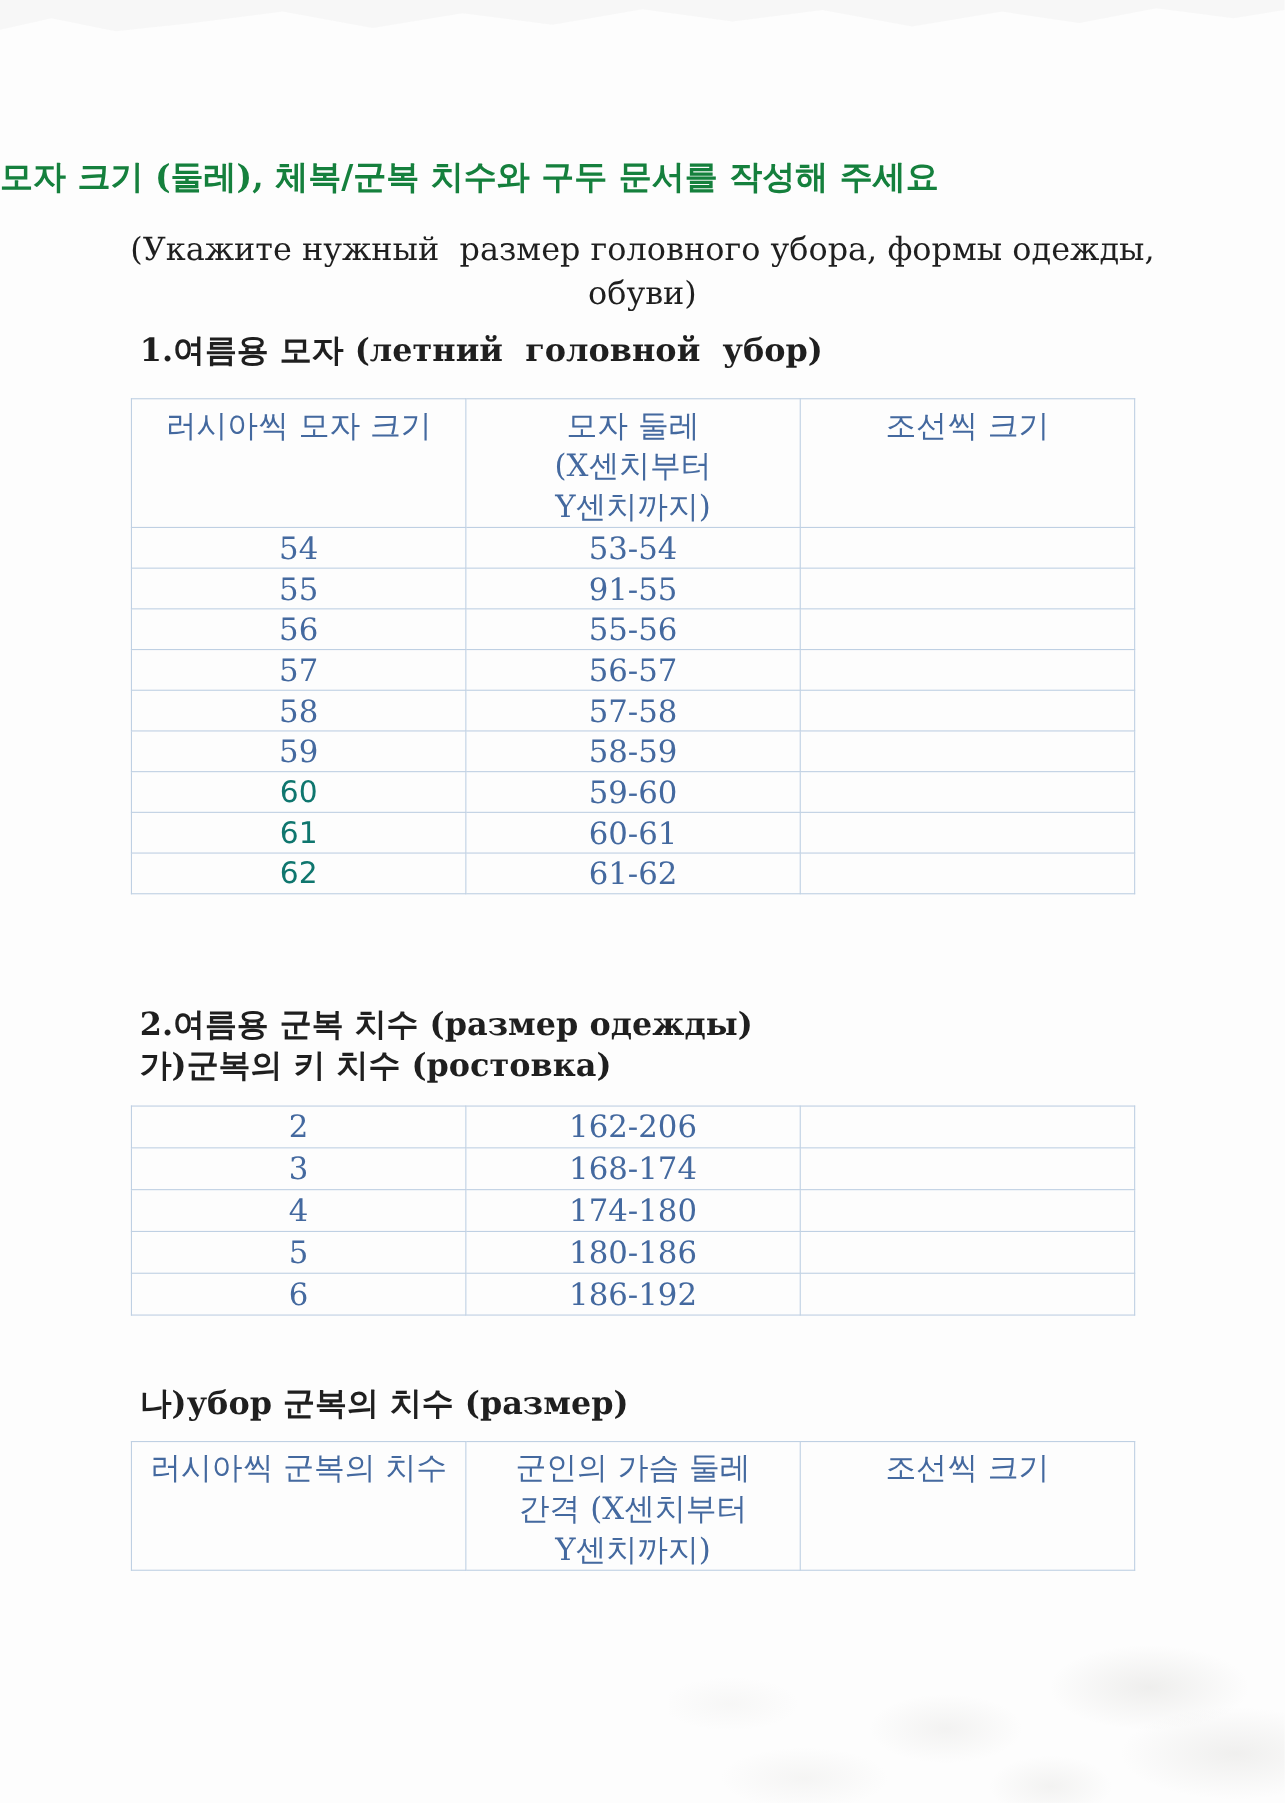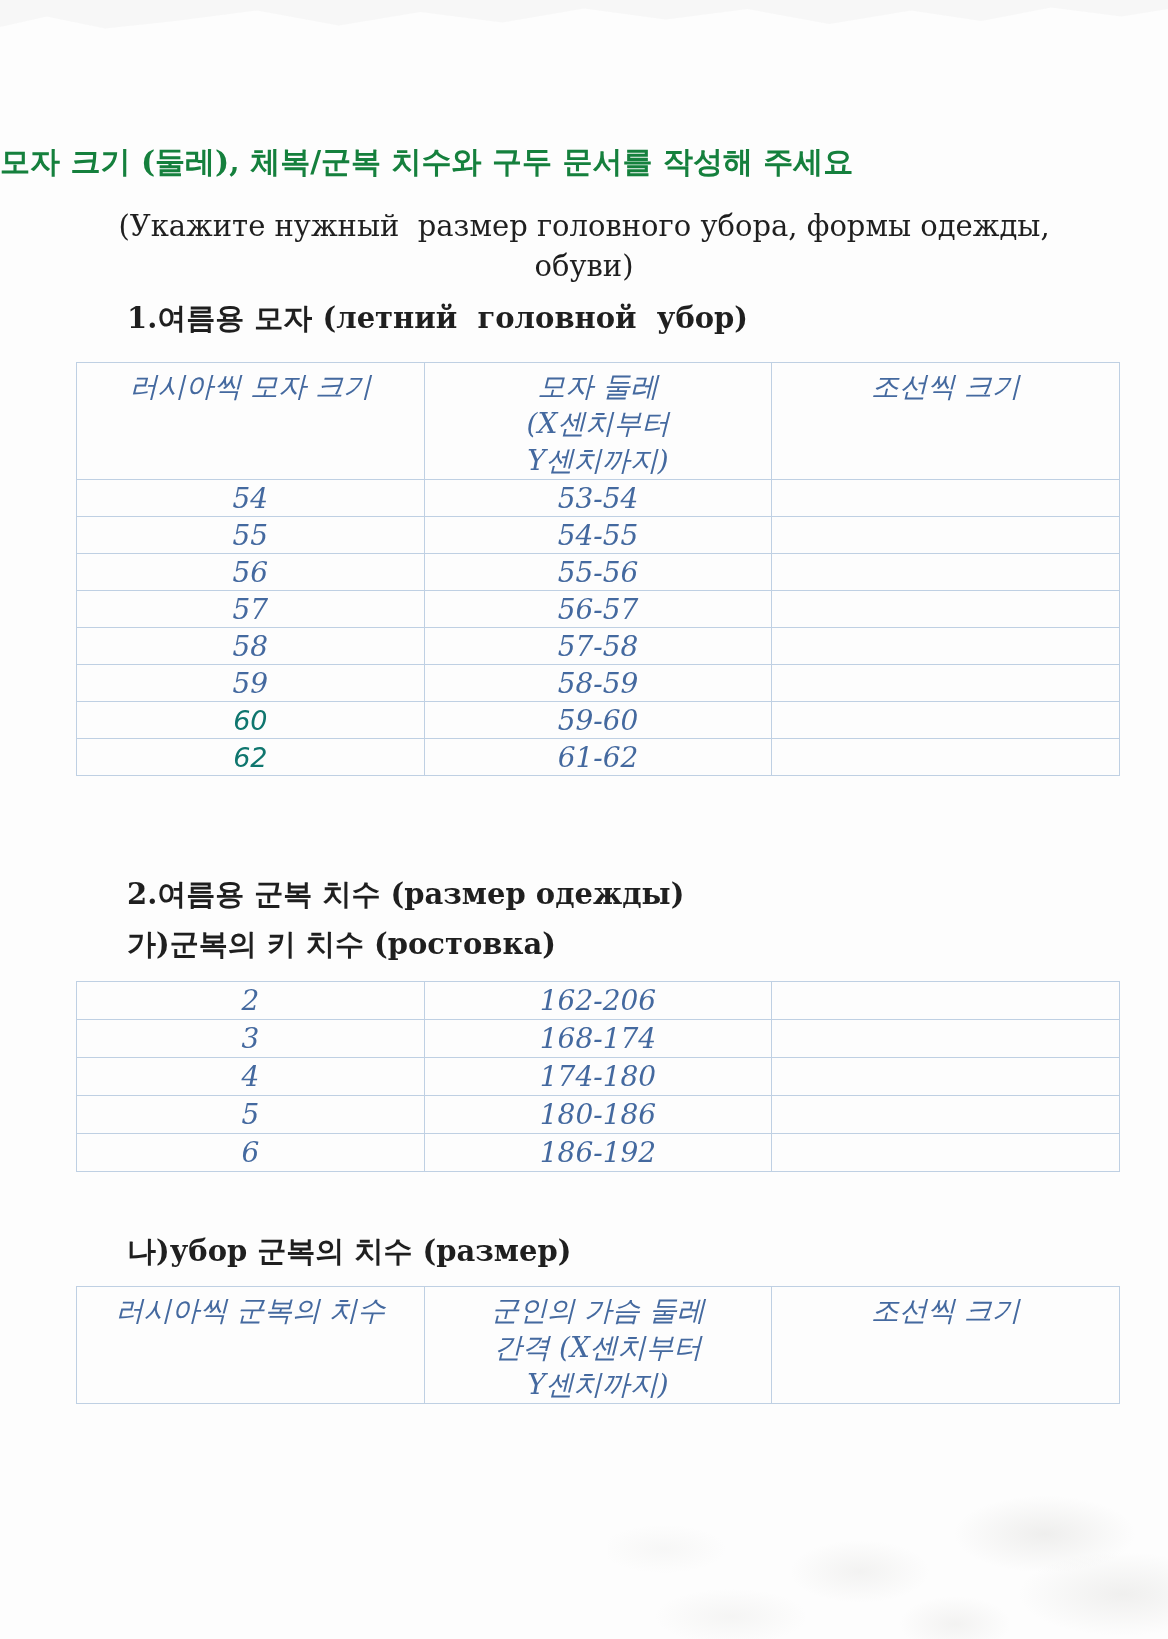--- a/index.html
+++ b/index.html
@@ -34,26 +34,26 @@
     text-align:center;font-size:29px;line-height:40px;color:#1f1f1f;
     white-space:pre-wrap;
   }
   .sub1{margin-top:24px;}
   .heading{
     margin-left:127px;font-size:29px;line-height:36px;font-weight:bold;color:#1f1f1f;
     white-space:pre-wrap;
   }
   #section1-heading{margin-top:14px;}
   #section2-heading{margin-top:100px;}
-  #section2a-heading{margin-top:14px;}
+  #section2a-heading{margin-top:1px;}
   #section3-heading{margin-top:61px;}
   table.doc-table{
     border-collapse:collapse;table-layout:fixed;
-    margin-left:76px;width:1044px;
-    font-size:28px;color:#44699f;font-style:italic;
+    margin-left:119px;width:913px;
+    font-size:28px;color:#44699f;
   }
   table.doc-table td{
     border:1px solid #bfd0e3;text-align:center;vertical-align:middle;
     overflow:hidden;padding:0;
   }
   #hat-size-table{margin-top:26px;}
   #height-size-table{margin-top:19px;}
   #chest-size-table{margin-top:17px;}
   tr.header-row td{vertical-align:top;padding-top:5px;line-height:37px;}
   #hat-size-table tr.header-row td{height:109px;}
@@ -95,21 +95,21 @@
       <span class="hline">조선씩 크기</span>
     </td>
   </tr>
   <tr class="data-row">
     <td>54</td>
     <td>53-54</td>
     <td></td>
   </tr>
   <tr class="data-row">
     <td>55</td>
-    <td>54-55</td>
+    <td>91-55</td>
     <td></td>
   </tr>
   <tr class="data-row">
     <td>56</td>
     <td>55-56</td>
     <td></td>
   </tr>
   <tr class="data-row">
     <td>57</td>
     <td>56-57</td>
@@ -121,20 +121,25 @@
     <td></td>
   </tr>
   <tr class="data-row">
     <td>59</td>
     <td>58-59</td>
     <td></td>
   </tr>
   <tr class="data-row">
     <td class="black-cell">60</td>
     <td>59-60</td>
+    <td></td>
+  </tr>
+  <tr class="data-row">
+    <td class="black-cell">61</td>
+    <td>60-61</td>
     <td></td>
   </tr>
   <tr class="data-row">
     <td class="black-cell">62</td>
     <td>61-62</td>
     <td></td>
   </tr>
 </tbody>
   </table>
 

